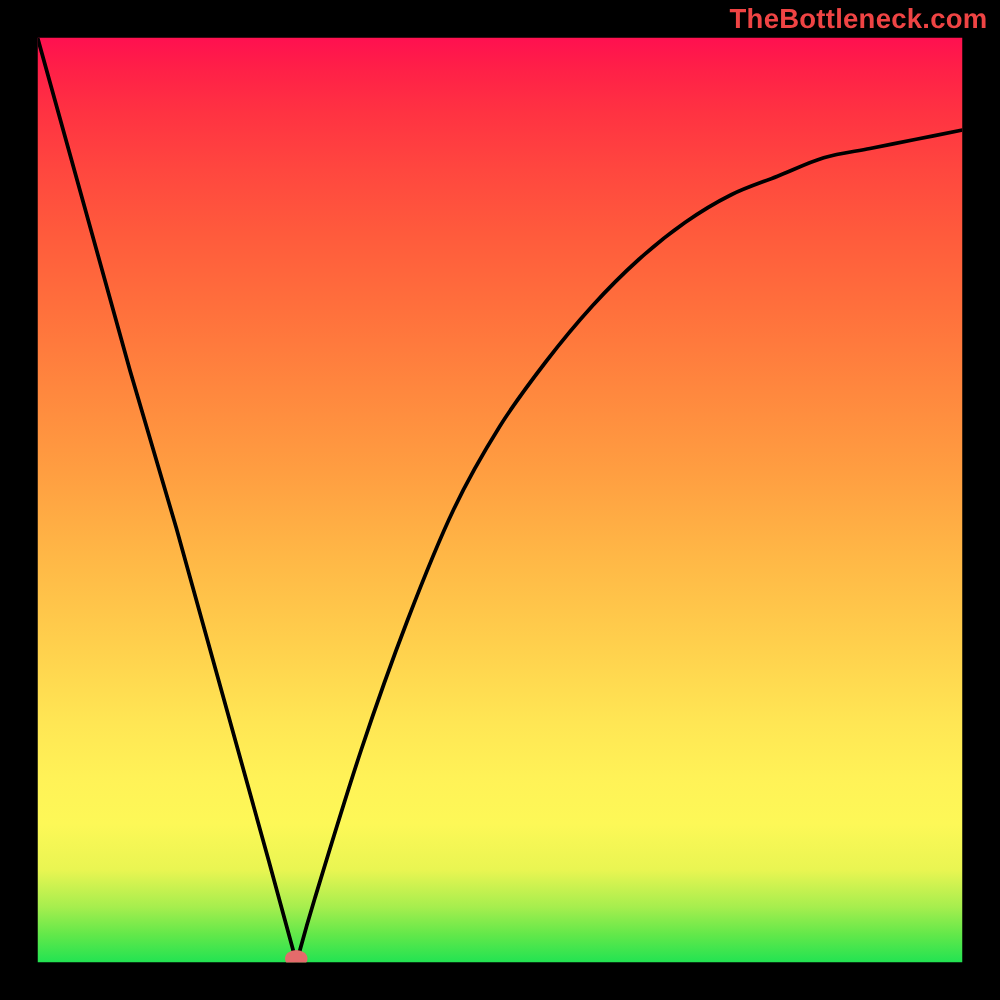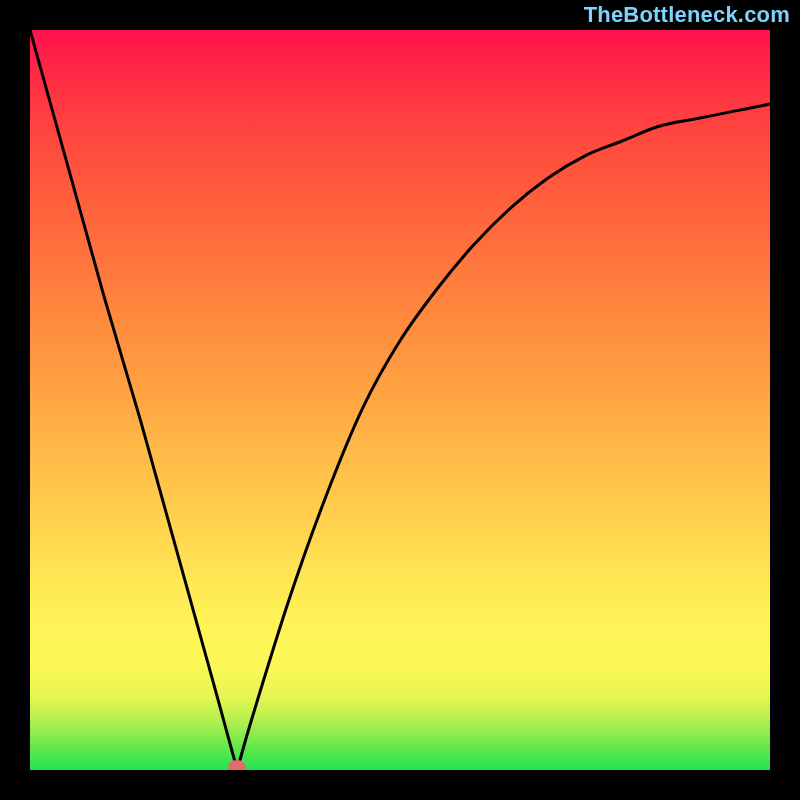--- a/index.html
+++ b/index.html
@@ -14,21 +14,21 @@
   .frame {
     width: 800px;
     height: 800px;
     background: #000;
     position: relative;
   }
   .watermark {
     position: absolute;
     top: 2px;
     right: 10px;
-    color: #7dd3fc;
+    color: #ef4444;
     font-size: 22px;
     font-weight: bold;
     letter-spacing: 0.2px;
     z-index: 10;
   }
   .plot {
     position: absolute;
     left: 30px;
     top: 30px;
     width: 740px;

